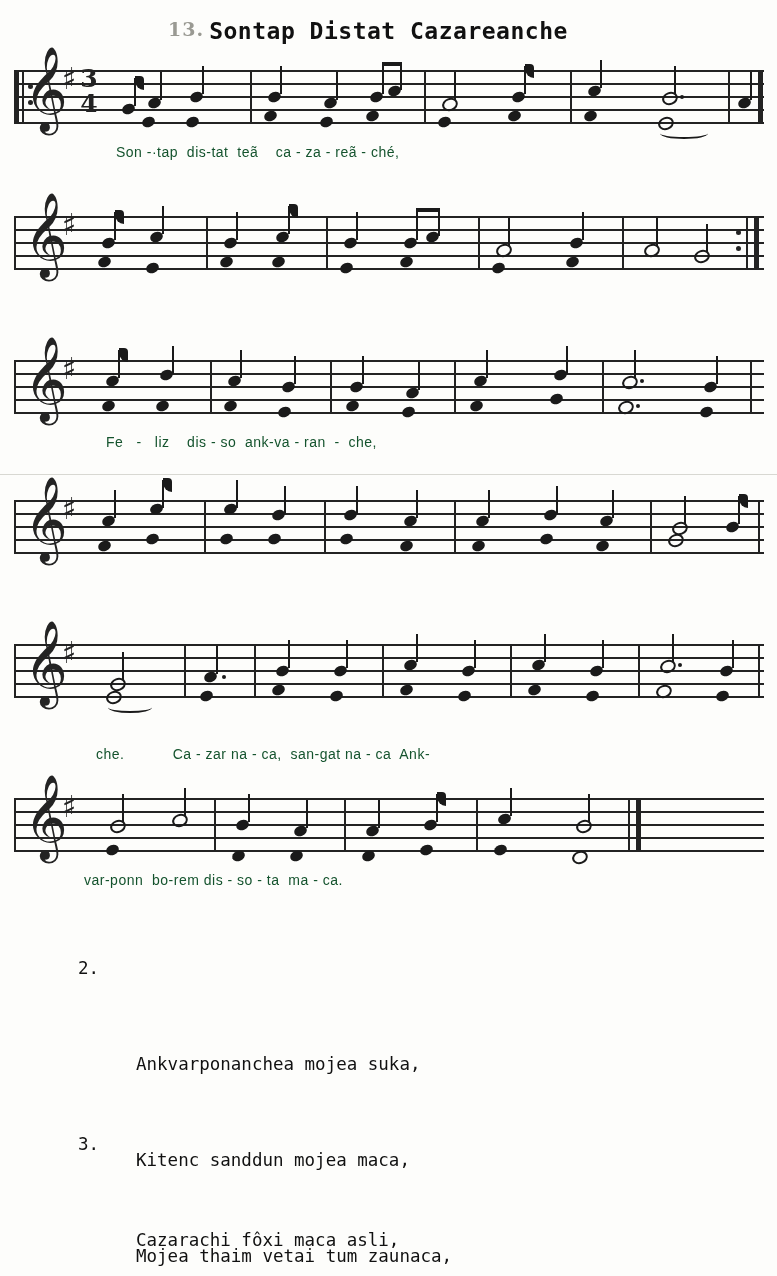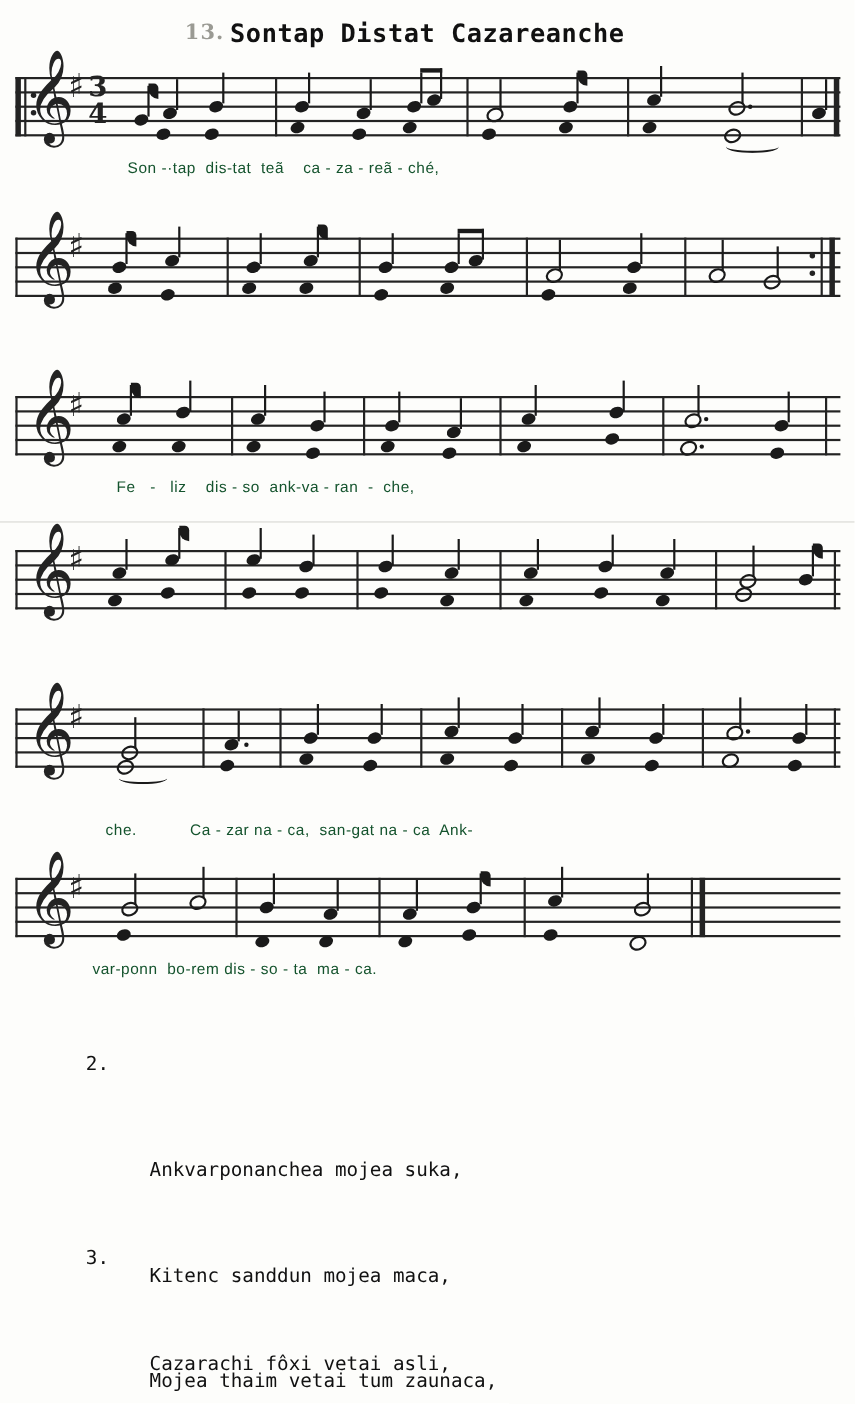--- a/index.html
+++ b/index.html
@@ -631,19 +631,19 @@
   <div class="verse" style="left:136px; top:952px;">
     <span class="vnum">2.</span>
     <div>Ankvarponanchea mojea suka,</div>
     <div>Kitenc sanddun mojea maca,</div>
     <div>Mojea thaim vetai tum zaunaca,</div>
     
   </div>
 
   <div class="verse" style="left:136px; top:1128px;">
     <span class="vnum">3.</span>
-    <div>Cazarachi fôxi vetai asli,</div>
+    <div>Cazarachi fôxi maca asli,</div>
     
     
     
   </div>
 
 </div>
 
 </body></html>

